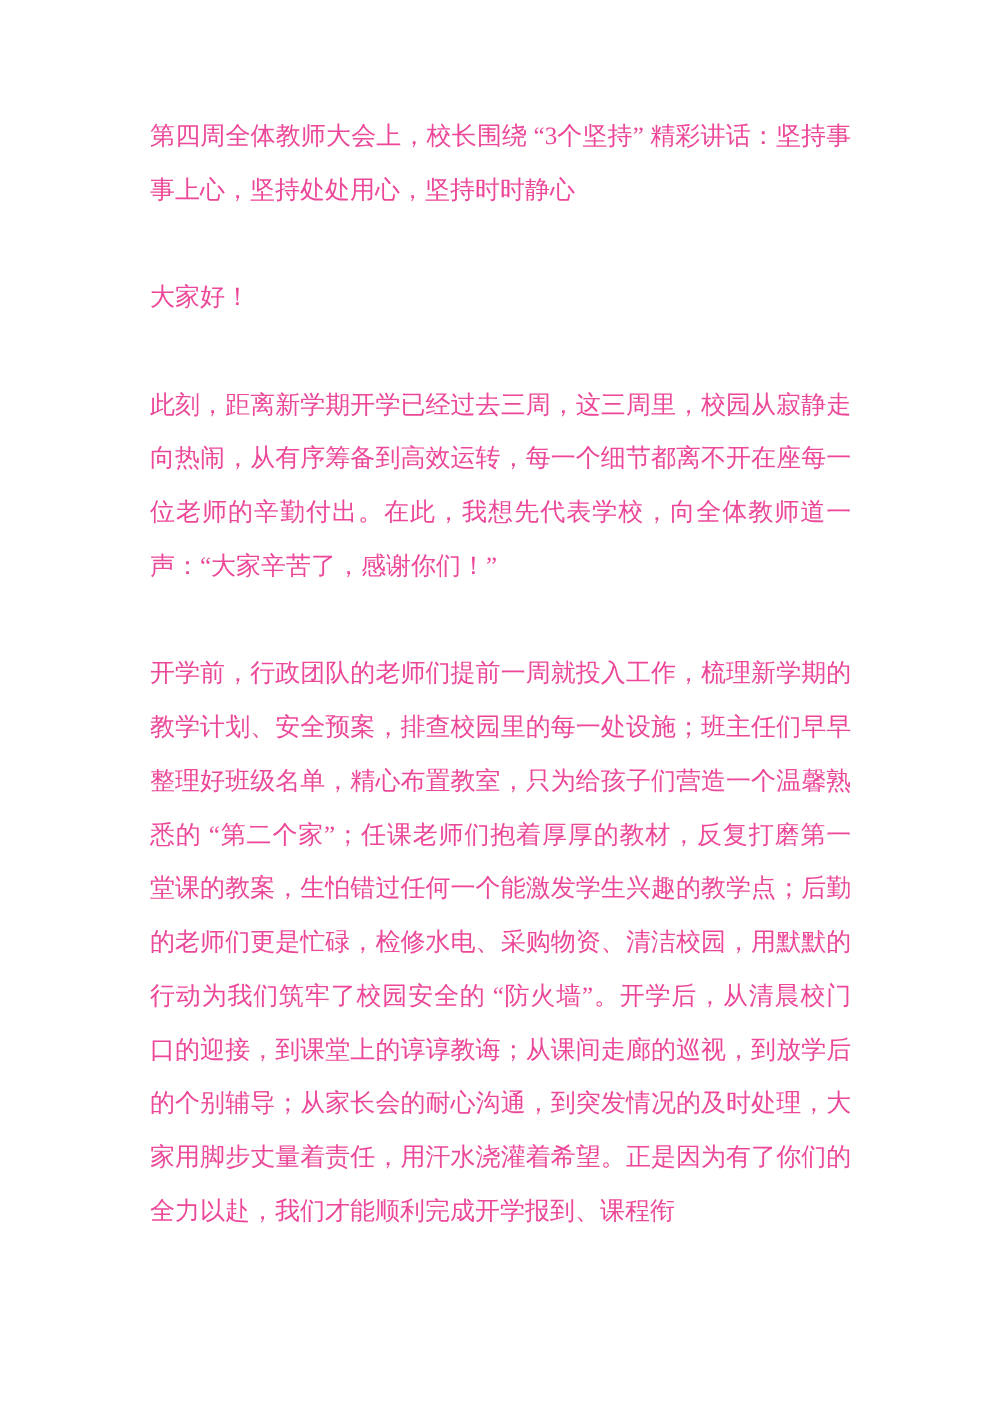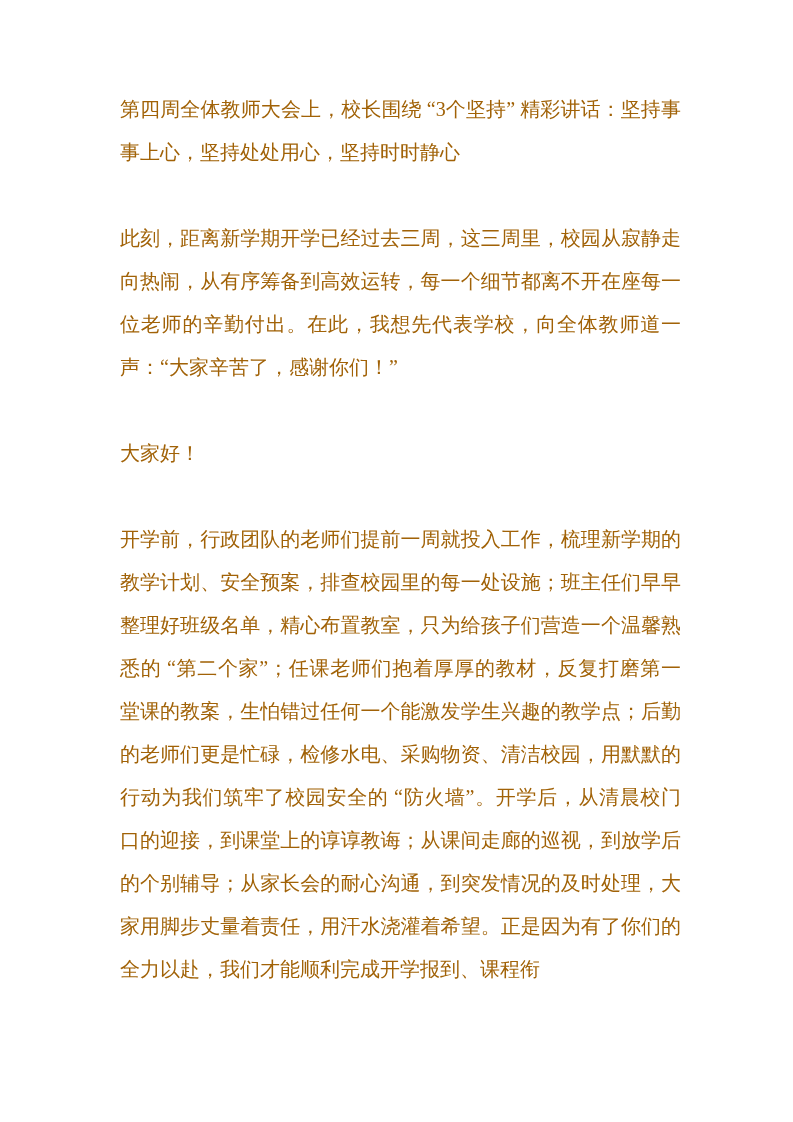--- a/index.html
+++ b/index.html
@@ -16,35 +16,35 @@
     box-sizing: border-box;
     width: 793px;
     height: 1122px;
     background: #ffffff;
     padding: 88px 112px 20px 120px;
   }
   .doc-text {
     font-family: "Liberation Serif", "DejaVu Serif", serif;
     font-size: 20px;
     line-height: 43px;
-    color: #a16207;
+    color: #ec4899;
     text-align: justify;
     text-justify: inter-ideograph;
     margin: 0 0 43px 0;
     word-break: break-all;
   }
   .doc-title {
     font-weight: normal; 
   }
 </style>
 </head>
 <body>
 
 <div class="page">
   <p class="doc-text doc-title">第四周全体教师大会上，校长围绕 “3个坚持” 精彩讲话：坚持事事上心，坚持处处用心，坚持时时静心</p>
 
 
+  <p class="doc-text">大家好！</p>
+
   <p class="doc-text">此刻，距离新学期开学已经过去三周，这三周里，校园从寂静走向热闹，从有序筹备到高效运转，每一个细节都离不开在座每一位老师的辛勤付出。在此，我想先代表学校，向全体教师道一声：“大家辛苦了，感谢你们！”</p>
-
-  <p class="doc-text">大家好！</p>
 
   <p class="doc-text">开学前，行政团队的老师们提前一周就投入工作，梳理新学期的教学计划、安全预案，排查校园里的每一处设施；班主任们早早整理好班级名单，精心布置教室，只为给孩子们营造一个温馨熟悉的 “第二个家”；任课老师们抱着厚厚的教材，反复打磨第一堂课的教案，生怕错过任何一个能激发学生兴趣的教学点；后勤的老师们更是忙碌，检修水电、采购物资、清洁校园，用默默的行动为我们筑牢了校园安全的 “防火墙”。开学后，从清晨校门口的迎接，到课堂上的谆谆教诲；从课间走廊的巡视，到放学后的个别辅导；从家长会的耐心沟通，到突发情况的及时处理，大家用脚步丈量着责任，用汗水浇灌着希望。正是因为有了你们的全力以赴，我们才能顺利完成开学报到、课程衔</p>
 </div>
 
 </body></html>

